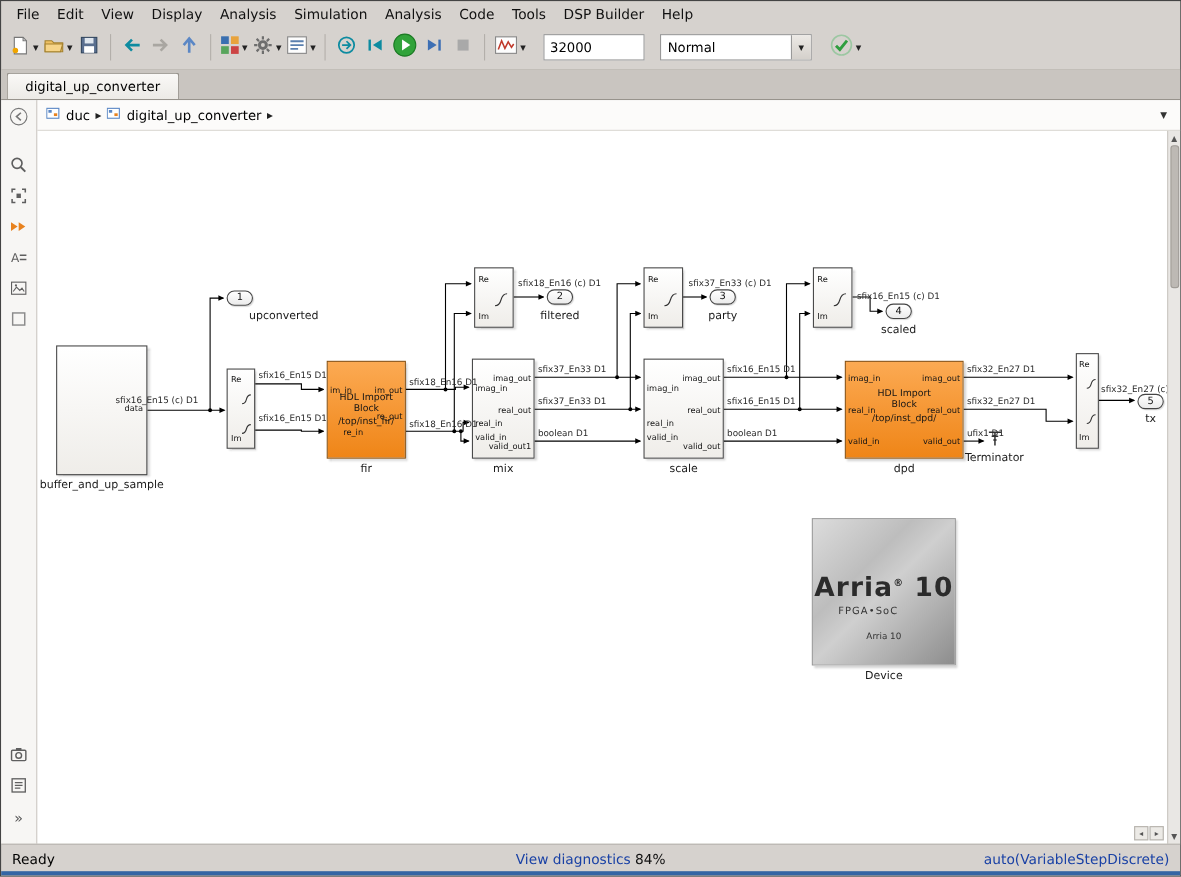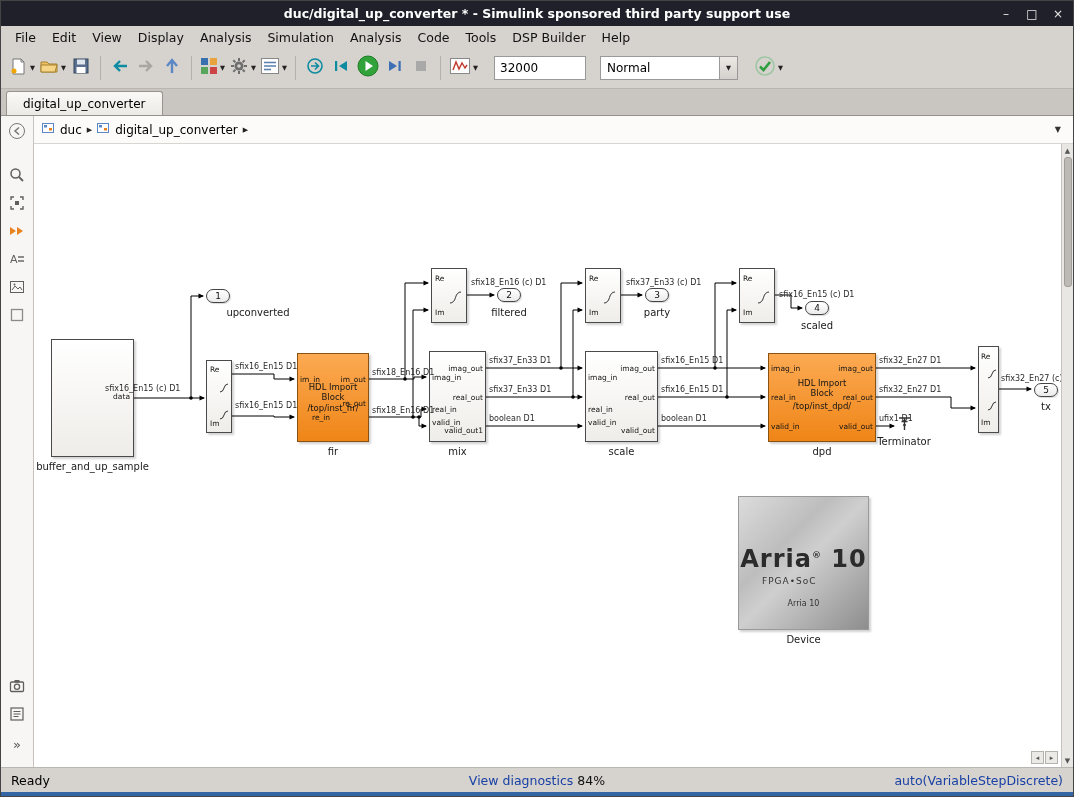--- a/index.html
+++ b/index.html
@@ -77,28 +77,20 @@
   .dev-big { position:absolute; top:48px; left:0; right:0; text-align:center; font-size:24px; font-weight:bold; color:#2b2b2b; letter-spacing:1px; }
   .dev-big sup { font-size:9px; }
   .dev-sub { position:absolute; top:79px; left:23px; font-size:9px; color:#353535; letter-spacing:1px; }
   .dev-small { position:absolute; top:102px; left:0; right:0; text-align:center; font-size:8px; color:#333; }
 </style>
 </head>
 <body>
 
 <div class="window">
 
-  <div class="titlebar">
-    <span class="title">duc/digital_up_converter * - Simulink sponsored third party support use</span>
-    <span class="win-controls">
-      <span class="win-btn">–</span>
-      <span class="win-btn">□</span>
-      <span class="win-btn">×</span>
-    </span>
-  </div>
 
   <div class="menubar">
     <span class="menu-item">File</span>
     <span class="menu-item">Edit</span>
     <span class="menu-item">View</span>
     <span class="menu-item">Display</span>
     <span class="menu-item">Analysis</span>
     <span class="menu-item">Simulation</span>
     <span class="menu-item">Analysis</span>
     <span class="menu-item">Code</span>

